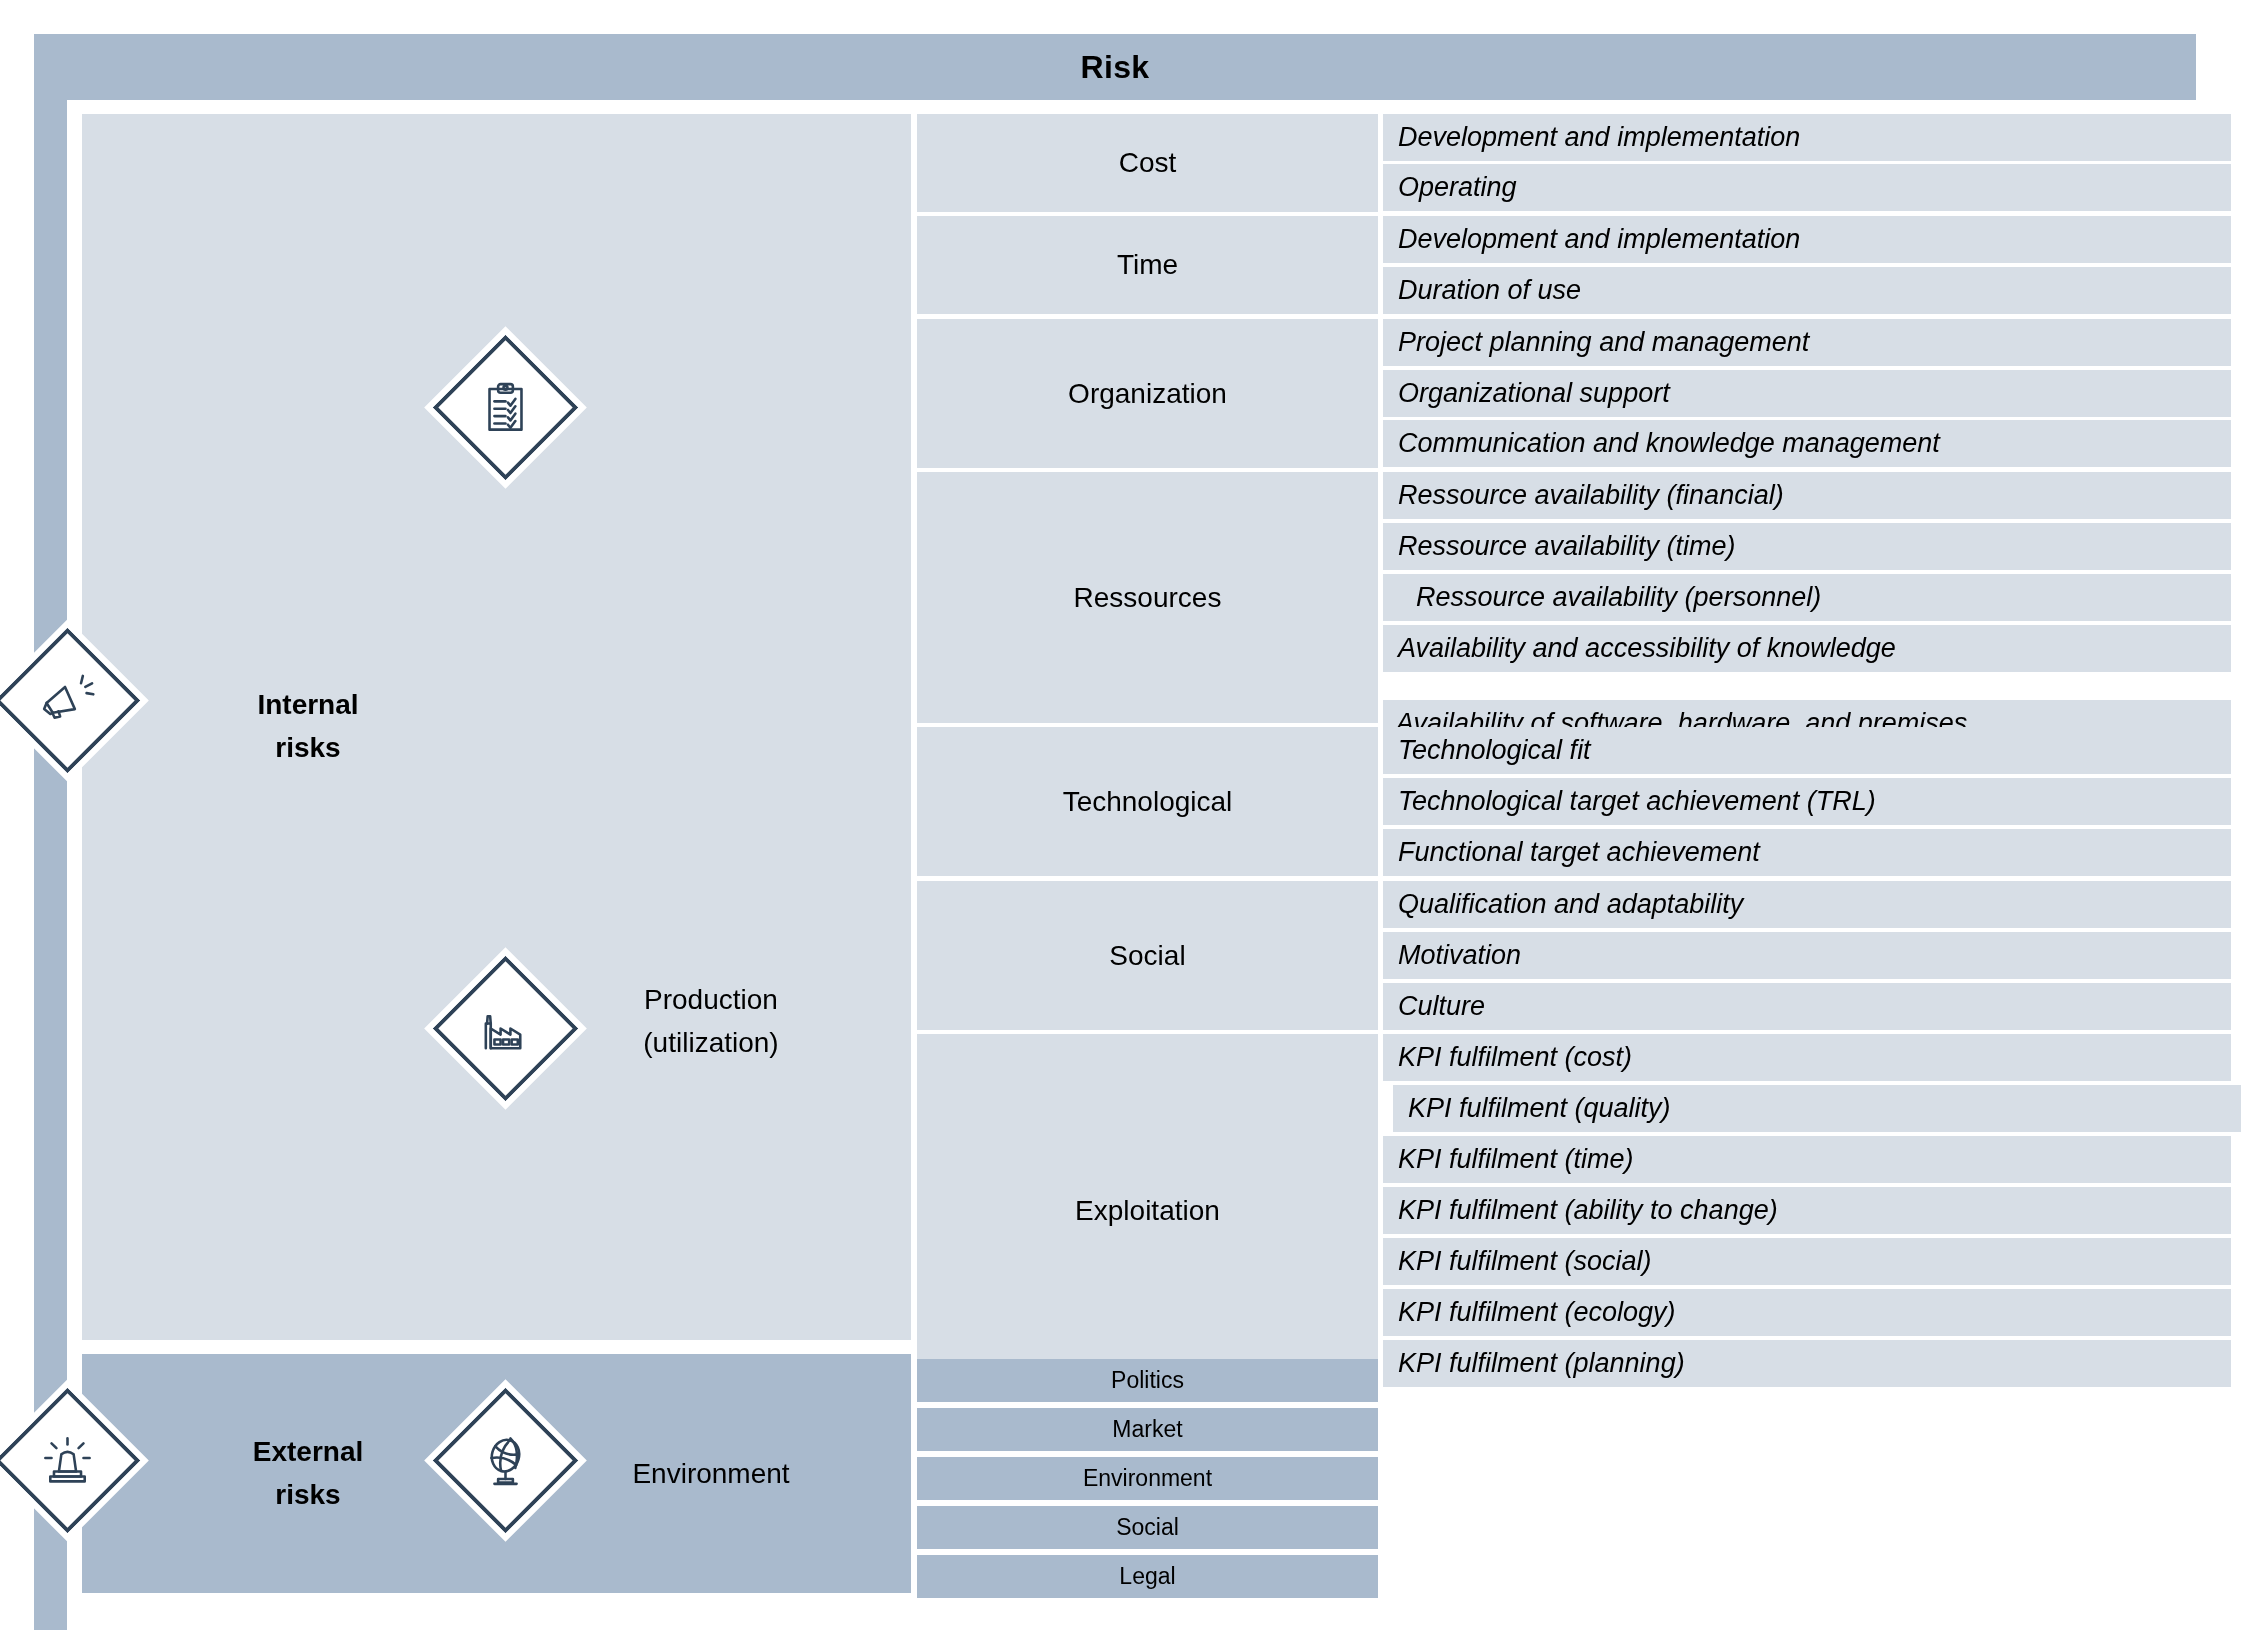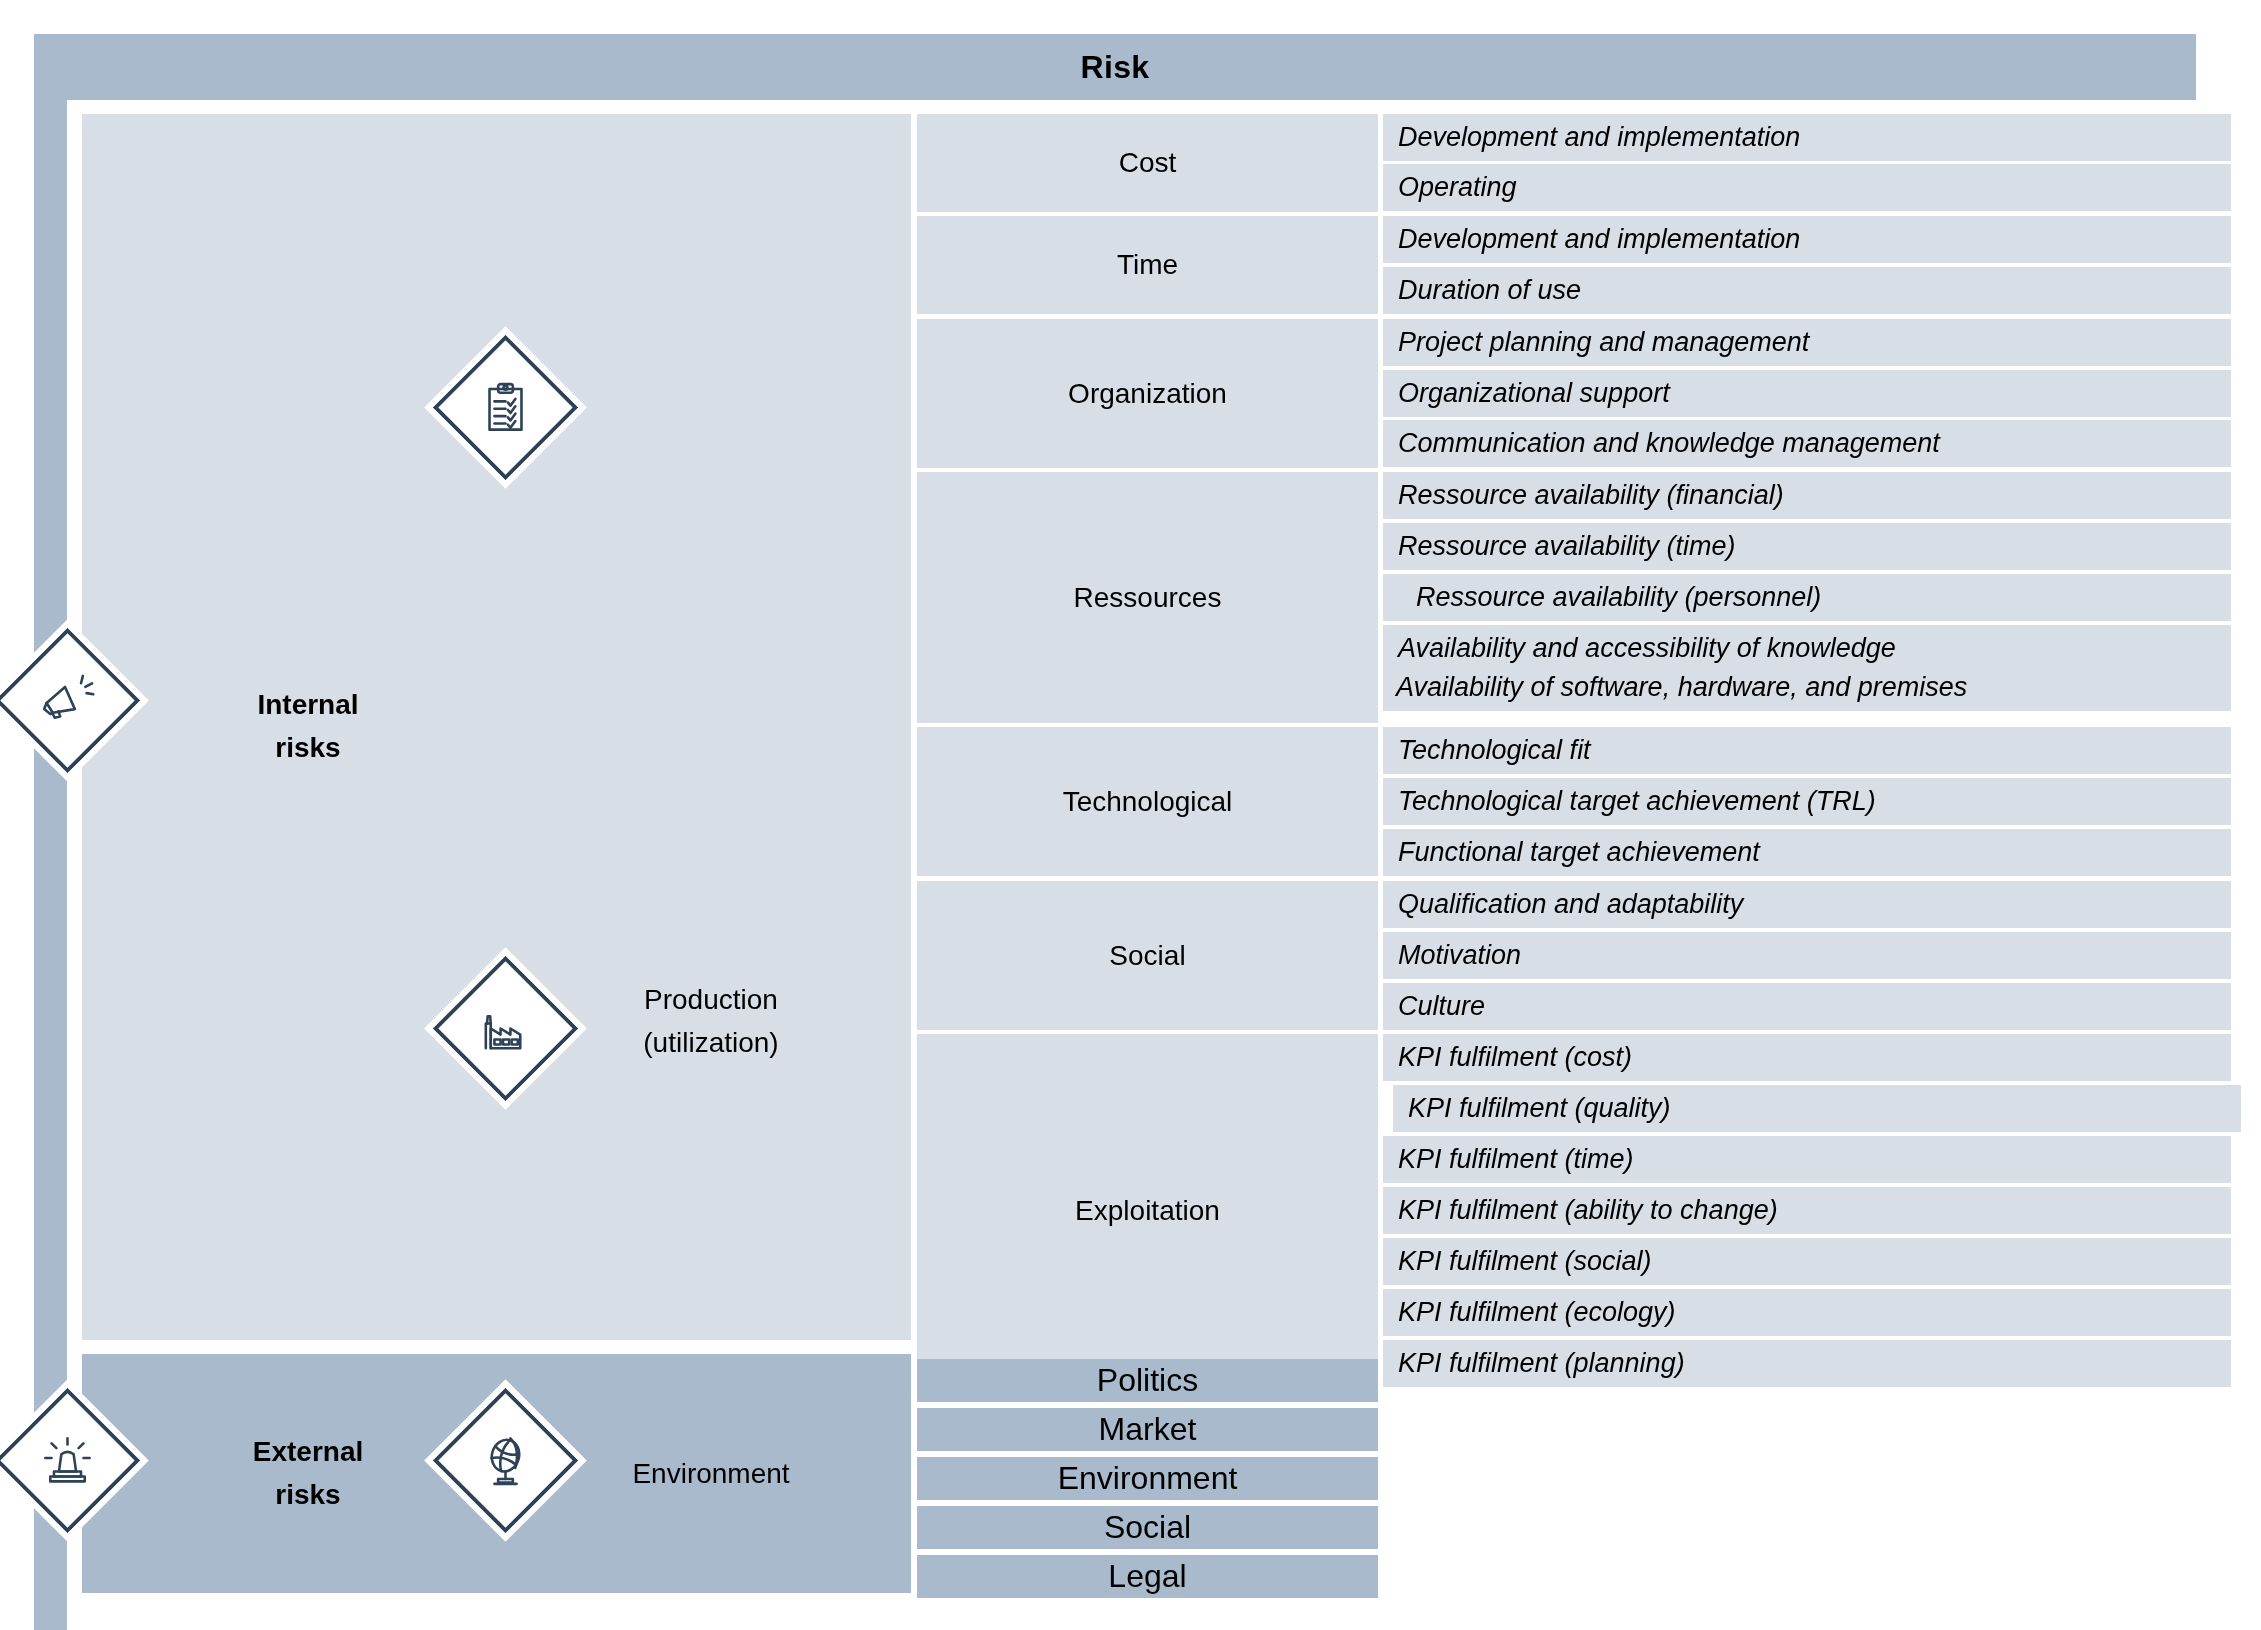--- a/index.html
+++ b/index.html
@@ -103,21 +103,21 @@
     width: 400px; height: 239px;
     background: #a9bacd;
     display: flex; align-items: center; justify-content: center;
     font-size: 28px; color: #000;
   }
   .ext-leaf {
     position: absolute;
     left: 917px; width: 461px; height: 43px;
     background: #a9bacd;
     display: flex; align-items: center; justify-content: center;
-    font-size: 32px; color: #000;
+    font-size: 23px; color: #000;
   }
 
   
   .diamond {
     position: absolute;
     width: 103px; height: 103px;
     transform: rotate(45deg);
     background: #ffffff;
     border: 4.8px solid #2e4257;
     outline: 6.2px solid #ffffff;
@@ -165,21 +165,21 @@
       <div class="leaf" style="top: 164px;">Operating</div>
       <div class="leaf" style="top: 216px;">Development and implementation</div>
       <div class="leaf" style="top: 267px;">Duration of use</div>
       <div class="leaf" style="top: 319px;">Project planning and management</div>
       <div class="leaf" style="top: 370px;">Organizational support</div>
       <div class="leaf" style="top: 420px;">Communication and knowledge management</div>
       <div class="leaf" style="top: 472px;">Ressource availability (financial)</div>
       <div class="leaf" style="top: 523px;">Ressource availability (time)</div>
       <div class="leaf" style="top: 574px; padding-left: 33px;">Ressource availability (personnel)</div>
       <div class="leaf" style="top: 625px;">Availability and accessibility of knowledge</div>
-      <div class="leaf" style="top: 664px; padding-left: 13px;">Availability of software, hardware, and premises</div>
+      <div class="leaf" style="top: 700px; padding-left: 13px;">Availability of software, hardware, and premises</div>
       <div class="leaf" style="top: 727px;">Technological fit</div>
       <div class="leaf" style="top: 778px;">Technological target achievement (TRL)</div>
       <div class="leaf" style="top: 829px;">Functional target achievement</div>
       <div class="leaf" style="top: 881px;">Qualification and adaptability</div>
       <div class="leaf" style="top: 932px;">Motivation</div>
       <div class="leaf" style="top: 983px;">Culture</div>
       <div class="leaf" style="top: 1034px;">KPI fulfilment (cost)</div>
       <div class="leaf" style="top: 1085px; margin-left: 10px;">KPI fulfilment (quality)</div>
       <div class="leaf" style="top: 1136px;">KPI fulfilment (time)</div>
       <div class="leaf" style="top: 1187px;">KPI fulfilment (ability to change)</div>

